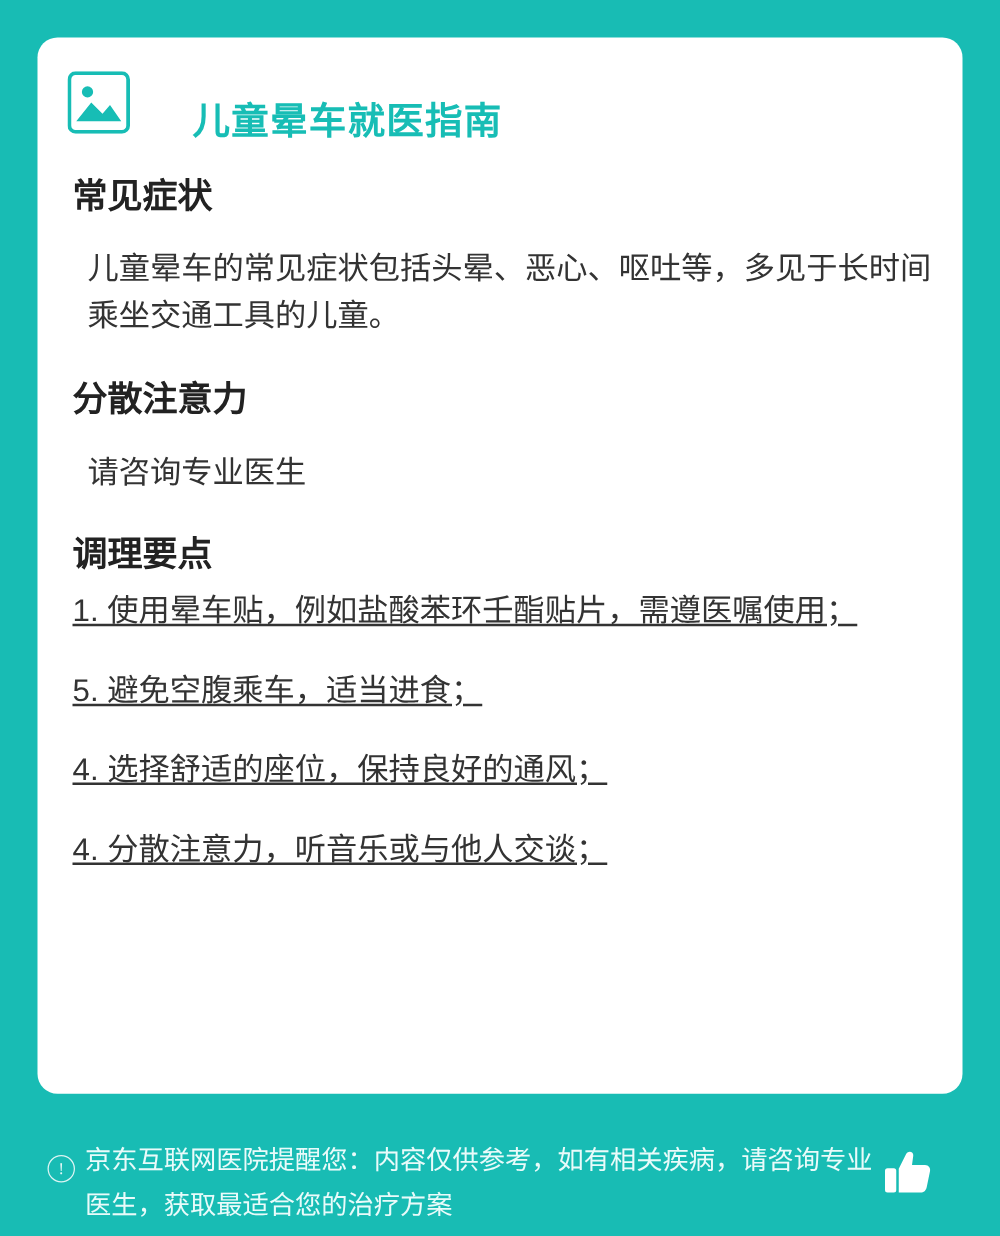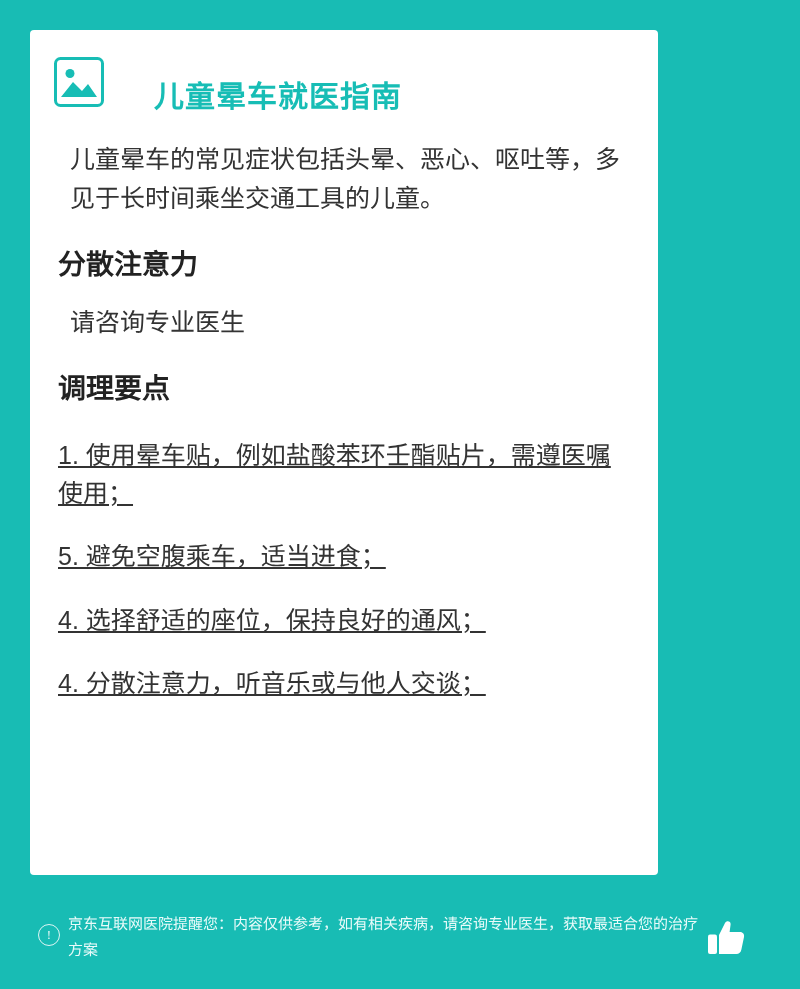--- a/index.html
+++ b/index.html
@@ -12,24 +12,24 @@
     background: #18bcb4;
     font-family: "Liberation Sans", "DejaVu Sans", sans-serif;
     overflow: hidden;
     position: relative;
   }
 
   .card {
     position: absolute;
     left: 30px;
     top: 30px;
-    width: 628px;
+    width: 740px;
     height: 845px;
     background: #ffffff;
-    border-radius: 4px;
+    border-radius: 16px;
     box-sizing: border-box;
   }
 
   .doc-icon {
     position: absolute;
     left: 24px;
     top: 27px;
     width: 50px;
     height: 50px;
   }
@@ -53,21 +53,21 @@
     right: 24px;
   }
 
   h2.section {
     font-size: 28px;
     font-weight: bold;
     color: #222222;
     margin: 0 0 22px 0;
     line-height: 1.2;
   }
-  h2.section.tight { margin-bottom: 32px; }
+  h2.section.tight { margin-bottom: 10px; }
 
   p.para {
     font-size: 25px;
     color: #333333;
     margin: 0 0 30px 12px;
     line-height: 1.55;
   }
 
   ol.points {
     list-style: none;
@@ -102,21 +102,21 @@
     font-size: 13px;
     line-height: 19px;
     text-align: center;
     font-family: "Liberation Serif", serif;
   }
   .footer-text {
     position: absolute;
     left: 38px;
     top: 11px;
     width: 630px;
-    font-size: 15px;
+    font-size: 21px;
     line-height: 1.7;
     color: #e9fbfa;
   }
   .thumb {
     position: absolute;
     right: 22px;
     top: 18px;
     width: 42px;
     height: 40px;
   }
@@ -132,20 +132,21 @@
       <rect x="1.5" y="1.5" width="47" height="47" rx="5" ry="5" fill="none" stroke="#17bdb5" stroke-width="3"></rect>
       <circle cx="16" cy="16.5" r="4.5" fill="#17bdb5"></circle>
       <path d="M7 40 L19 25 L28 34 L34 27 L43 40 Z" fill="#17bdb5"></path>
     </svg>
   </div>
 
   <div class="title">儿童晕车就医指南</div>
 
   <div class="content">
 
+    <h2 class="section">常见症状</h2>
     <p class="para">儿童晕车的常见症状包括头晕、恶心、呕吐等，多见于长时间乘坐交通工具的儿童。</p>
 
     <h2 class="section">分散注意力</h2>
     <p class="para">请咨询专业医生</p>
 
     <h2 class="section tight">调理要点</h2>
 
     <ol class="points">
       <li>1. 使用晕车贴，例如盐酸苯环壬酯贴片，需遵医嘱使用；</li>
       <li>5. 避免空腹乘车，适当进食；</li>

